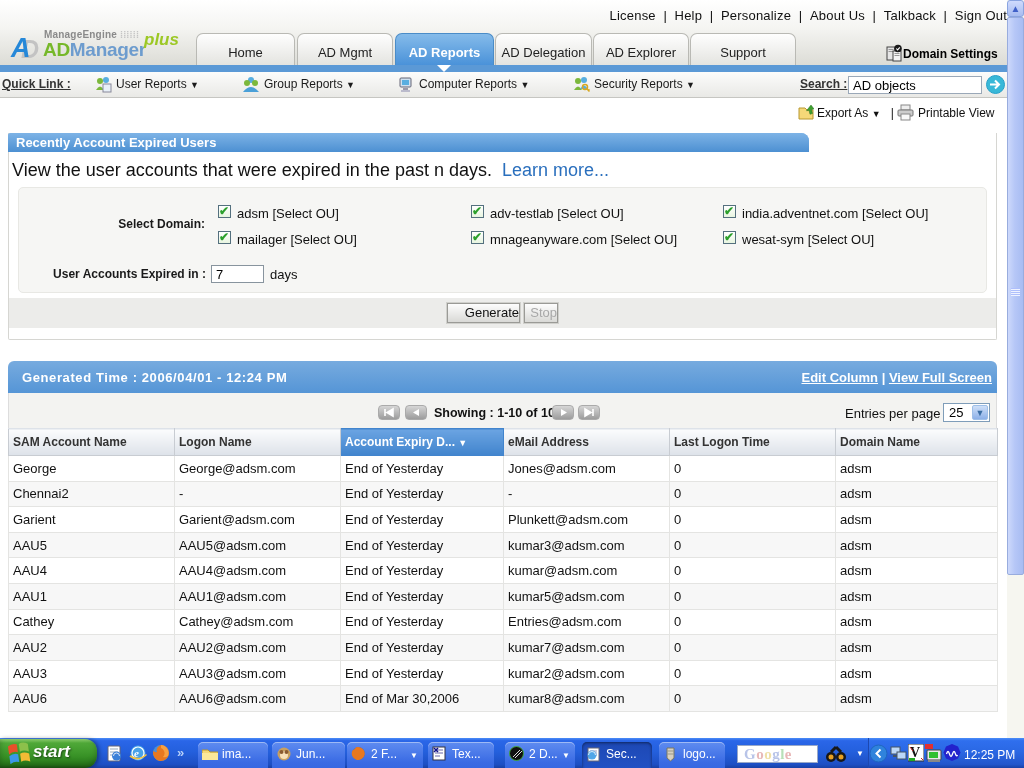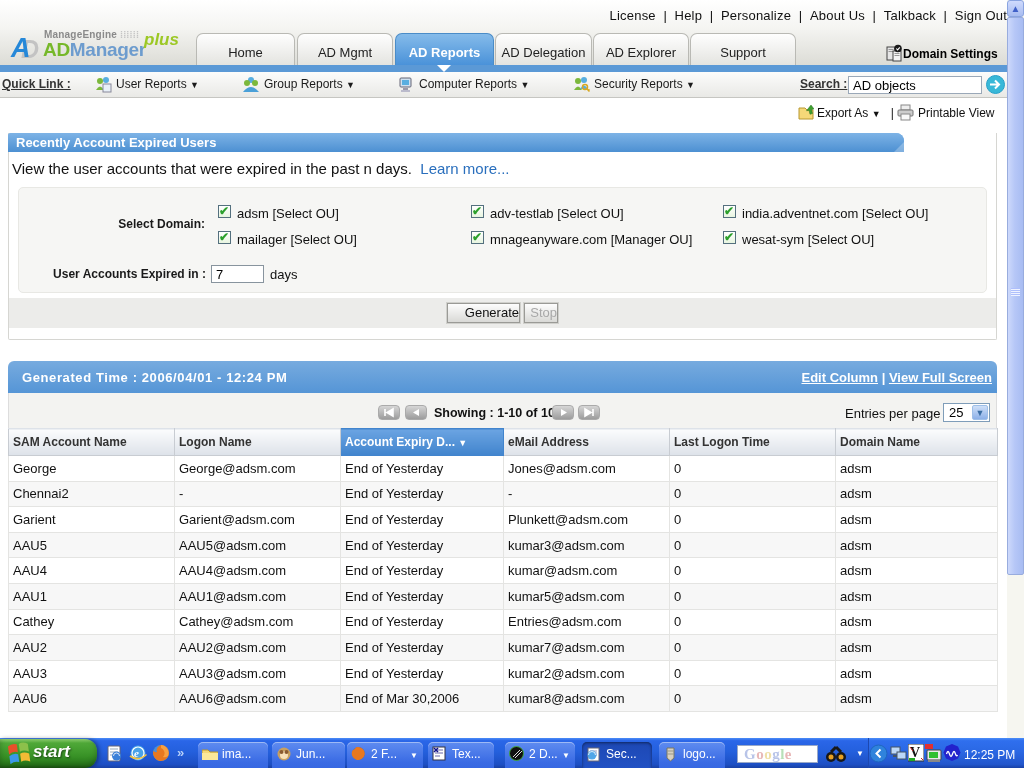--- a/index.html
+++ b/index.html
@@ -23,23 +23,23 @@
 #qbar { left:0; top:72px; width:1007px; height:26px; background:linear-gradient(#fcfcfb,#e9e9e6); border-bottom:1px solid #c6c6c2; }
 .qtxt { position:absolute; top:77px; font-size:12px; color:#1b1b1b; }
 .qtxt.qbold { font-size:12px;text-decoration:underline; }
 .qbold { font-weight:bold; color:#333; }
 
 
 #exprow { left:0; top:98px; width:1007px; height:35px; background:#fff; }
 
 
 #p1 { left:8px; top:133px; width:989px; height:207px; background:#fff; border:1px solid #d6d6d2; border-top:none; border-radius:0 0 2px 2px; }
-#p1hdr { left:8px; top:133px; width:896px; height:19px; border-radius:3px 8px 0 0; background:linear-gradient(#7db3e6,#4d90d2); overflow:hidden; }
+#p1hdr { left:8px; top:133px; width:801px; height:19px; border-radius:3px 8px 0 0; background:linear-gradient(#7db3e6,#4d90d2); overflow:hidden; }
 #p1hdr .t { position:absolute; left:8px; top:2px; font-size:13px; font-weight:bold; color:#fff; }
-#p1desc { left:12px; top:160px; font-size:15px; color:#111; }
+#p1desc { left:12px; top:160px; font-size:18px; color:#111; }
 #formbox { left:18px; top:187px; width:969px; height:106px; background:#f6f6f4; border:1px solid #e8e8e4; border-radius:5px; }
 .flabel { position:absolute; font-size:12px; font-weight:bold; color:#1a1a1a; text-align:right; }
 .cb { position:absolute; width:13px; height:13px; border:1px solid #54707e; background:linear-gradient(#fff,#e8f5e0); }
 .cb:after { content:"\2714"; position:absolute; left:0px; top:-2px; font-size:12px; font-weight:bold; color:#2ca02c; }
 .cbl { position:absolute; font-size:13px; color:#111; }
 #btnstrip { left:9px; top:298px; width:987px; height:30px; background:#ececea; }
 .btn { position:absolute; top:303px; height:20px; background:linear-gradient(#fdfdfd,#d9d9d6); border:1px solid #9a9a96; outline:1px solid #d0d0cc; font-size:13px; text-align:right; line-height:18px; color:#111; }
 
 
 #p2hdr { left:8px; top:361px; width:989px; height:32px; border-radius:6px 6px 0 0; background:linear-gradient(#77abdf,#5595d6); }
@@ -184,21 +184,21 @@
 <div class="flabel" style="left:0px;top:217px;width:205px;">Select Domain:</div>
 <div class="cb" style="left:218px;top:205px;"></div>
 <div class="cbl" style="left:237px;top:206px;">adsm [Select OU]</div>
 <div class="cb" style="left:471px;top:205px;"></div>
 <div class="cbl" style="left:490px;top:206px;">adv-testlab [Select OU]</div>
 <div class="cb" style="left:723px;top:205px;"></div>
 <div class="cbl" style="left:742px;top:206px;">india.adventnet.com [Select OU]</div>
 <div class="cb" style="left:218px;top:231px;"></div>
 <div class="cbl" style="left:237px;top:232px;">mailager [Select OU]</div>
 <div class="cb" style="left:471px;top:231px;"></div>
-<div class="cbl" style="left:490px;top:232px;">mnageanyware.com [Manager OU]</div>
+<div class="cbl" style="left:490px;top:232px;">mnageanyware.com [Select OU]</div>
 <div class="cb" style="left:723px;top:231px;"></div>
 <div class="cbl" style="left:742px;top:232px;">wesat-sym [Select OU]</div>
 <div class="flabel" style="left:0px;top:267px;width:206px;">User Accounts Expired in :</div>
 <div class="abs" style="left:211px;top:265px;width:53px;height:18px;background:#fff;border:1px solid #88949e;font-size:13px;padding:1px 0 0 4px;">7</div>
 <div class="abs" style="left:270px;top:267px;font-size:13px;color:#111;">days</div>
 <div class="abs" id="btnstrip"></div>
 <div class="btn" style="left:447px;width:73px;">Generate</div>
 <div class="btn" style="left:524px;width:34px;color:#a8a8a8;">Stop</div>
 
 <div class="abs" id="p2hdr">

